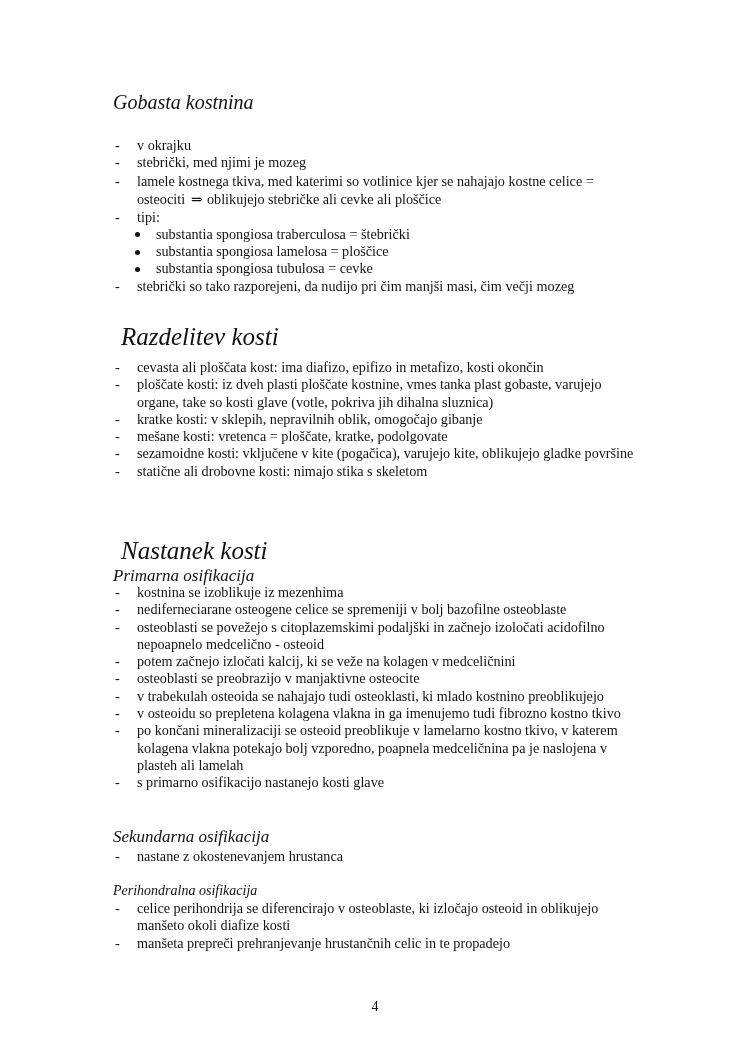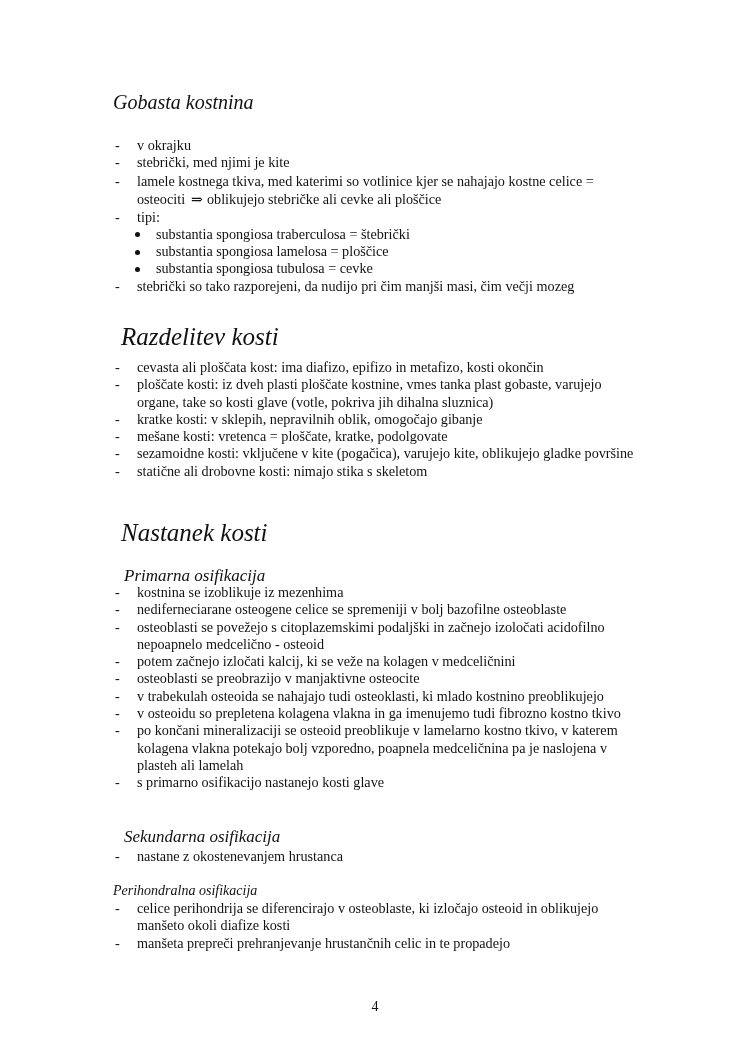--- a/index.html
+++ b/index.html
@@ -1,40 +1,40 @@
 <!DOCTYPE html>
 <html><head>
 <meta charset="utf-8">
 <style>
   html, body { margin: 0; padding: 0; background: #ffffff; }
   body { width: 750px; height: 1061px; position: relative; overflow: hidden;
          font-family: "Liberation Serif", "DejaVu Serif", serif; color: #111; }
   .page { position: absolute; left: 0; top: 0; width: 750px; height: 1047px; }
   .h2 { position: absolute; left: 113px; font-style: italic; font-size: 20px; line-height: 24px; margin: 0; font-weight: normal; }
   .h1 { position: absolute; left: 113px; font-style: italic; font-size: 25px; line-height: 30px; margin: 8px; font-weight: normal; }
-  .h3 { position: absolute; left: 124px; font-style: italic; font-size: 17px; line-height: 20px; margin: 0; font-weight: normal; }
+  .h3 { position: absolute; left: 113px; font-style: italic; font-size: 17px; line-height: 20px; margin: 0; font-weight: normal; }
   .h4 { position: absolute; left: 113px; font-style: italic; font-size: 14px; line-height: 18px; margin: 0; font-weight: normal; }
   ul.dash { position: absolute; left: 113px; width: 530px; margin: 0; padding: 0; list-style: none; font-size: 14.2px; line-height: 17.3px; }
   ul.dash > li { position: relative; padding-left: 24px; }
   ul.dash > li > .mark { position: absolute; left: 2px; top: 0; }
   ul.bul { margin: 0; padding: 0; list-style: none; }
   ul.bul > li { position: relative; padding-left: 43px; }
   ul.bul > li > .dot { position: absolute; left: 22px; top: 6.5px; width: 5px; height: 5px; border-radius: 50%; background: #111; }
   .arrow { margin: 0 4px 0 6px; }
   .pagenum { position: absolute; left: 0; width: 750px; top: 999px; text-align: center; font-size: 14px; }
 </style>
 </head>
 <body>
 
 <div class="page">
 
   <h2 class="h2" style="top:90px;">Gobasta kostnina</h2>
   <ul class="dash" style="top:137px;">
     <li><span class="mark">-</span><span>v okrajku</span></li>
-    <li><span class="mark">-</span><span>stebrički, med njimi je kite</span></li>
+    <li><span class="mark">-</span><span>stebrički, med njimi je mozeg</span></li>
     <li style="line-height:18.5px;"><span class="mark">-</span><span>lamele kostnega tkiva, med katerimi so votlinice kjer se nahajajo kostne celice = osteociti</span><span class="arrow">⇒</span><span>oblikujejo stebričke ali cevke ali ploščice</span></li>
     <li><span class="mark">-</span><span>tipi:</span>
       <ul class="bul" style="margin-left:-24px;">
         <li><span class="dot"></span><span>substantia spongiosa traberculosa = štebrički</span></li>
         <li><span class="dot"></span><span>substantia spongiosa lamelosa = ploščice</span></li>
         <li><span class="dot"></span><span>substantia spongiosa tubulosa = cevke</span></li>
       </ul>
     </li>
     <li><span class="mark">-</span><span>stebrički so tako razporejeni, da nudijo pri čim manjši masi, čim večji mozeg</span></li>
   </ul>
@@ -42,21 +42,21 @@
   <h1 class="h1" style="top:314px;">Razdelitev kosti</h1>
   <ul class="dash" style="top:359px;">
     <li><span class="mark">-</span><span>cevasta ali ploščata kost: ima diafizo, epifizo in metafizo, kosti okončin</span></li>
     <li><span class="mark">-</span><span>ploščate kosti: iz dveh plasti ploščate kostnine, vmes tanka plast gobaste, varujejo organe, take so kosti glave (votle, pokriva jih dihalna sluznica)</span></li>
     <li><span class="mark">-</span><span>kratke kosti: v sklepih, nepravilnih oblik, omogočajo gibanje</span></li>
     <li><span class="mark">-</span><span>mešane kosti: vretenca = ploščate, kratke, podolgovate</span></li>
     <li><span class="mark">-</span><span>sezamoidne kosti: vključene v kite (pogačica), varujejo kite, oblikujejo gladke površine</span></li>
     <li><span class="mark">-</span><span>statične ali drobovne kosti: nimajo stika s skeletom</span></li>
   </ul>
 
-  <h1 class="h1" style="top:510px;text-align:center;">Nastanek kosti</h1>
+  <h1 class="h1" style="top:528px;text-align:center;">Nastanek kosti</h1>
 
   <h3 class="h3" style="top:566px;">Primarna osifikacija</h3>
   <ul class="dash" style="top:584px;">
     <li><span class="mark">-</span><span>kostnina se izoblikuje iz mezenhima</span></li>
     <li><span class="mark">-</span><span>nediferneciarane osteogene celice se spremeniji v bolj bazofilne osteoblaste</span></li>
     <li><span class="mark">-</span><span>osteoblasti se povežejo s citoplazemskimi podaljški in začnejo izoločati acidofilno nepoapnelo medcelično - osteoid</span></li>
     <li><span class="mark">-</span><span>potem začnejo izločati kalcij, ki se veže na kolagen v medceličnini</span></li>
     <li><span class="mark">-</span><span>osteoblasti se preobrazijo v manjaktivne osteocite</span></li>
     <li><span class="mark">-</span><span>v trabekulah osteoida se nahajajo tudi osteoklasti, ki mlado kostnino preoblikujejo</span></li>
     <li><span class="mark">-</span><span>v osteoidu so prepletena kolagena vlakna in ga imenujemo tudi fibrozno kostno tkivo</span></li>

